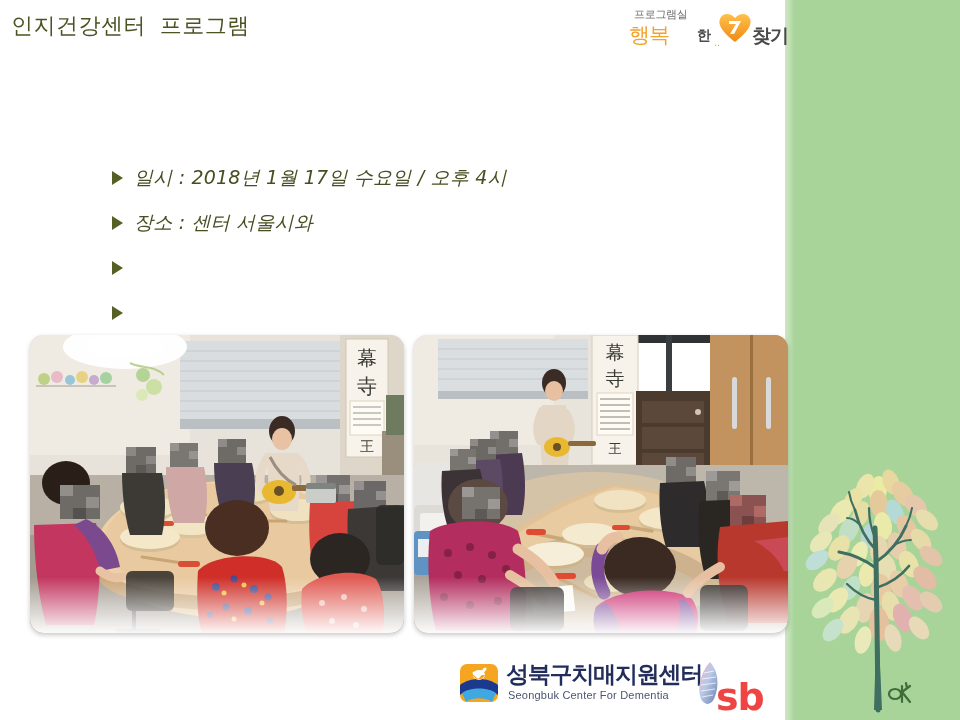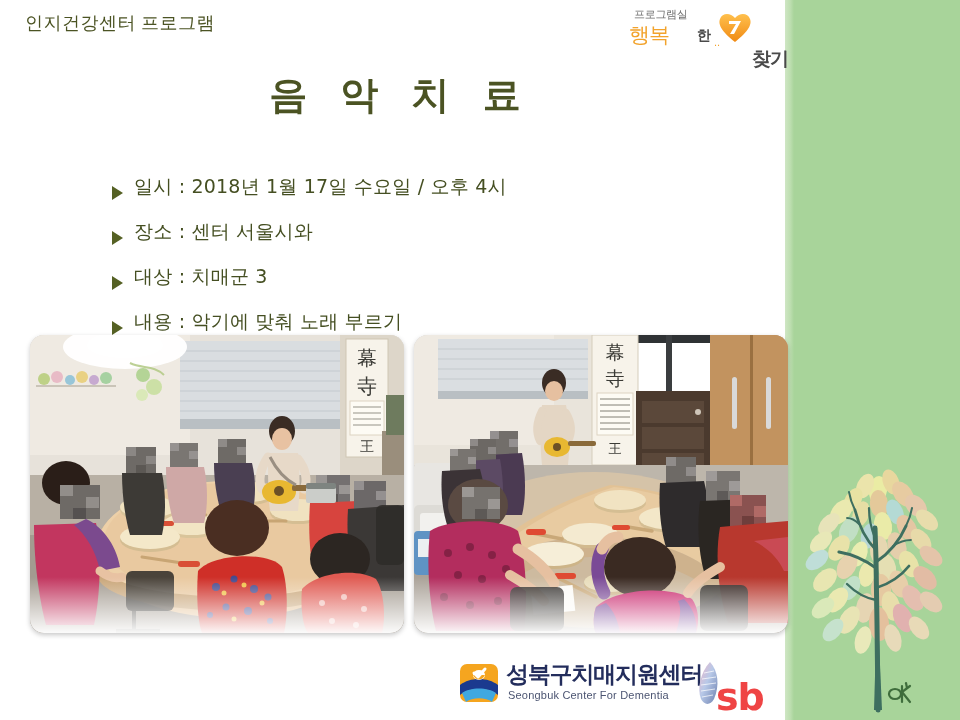--- a/index.html
+++ b/index.html
@@ -49,27 +49,26 @@
     width: 150px;
     height: 272px;
   }
   .tree-wrap svg { display:block; width:100%; height:100%; }
 
   
   .header-title {
     position: absolute;
     left: 11px;
     top: 11px;
-    font-size: 18px;
+    font-size: 22px;
     letter-spacing: 0.5px;
     color: #4b5323;
-    font-family: Liberation Serif, serif;
+    font-family: Liberation Mono, monospace;
     font-weight: 400;
     white-space: nowrap;
-    margin-left: 14px;
   }
 
   
   .brand-logo {
     position: absolute;
     left: 625px;
     top: 6px;
     width: 160px;
     height: 46px;
   }
@@ -118,21 +117,20 @@
   }
   .brand-find {
     position: absolute;
     left: 127px;
     top: 17px;
     font-size: 19px;
     font-weight: bold;
     color: #4a4a4a;
     letter-spacing: -1px;
     white-space: nowrap;
-    margin-top: 23px;
   }
 
   
   .slide-title {
     position: absolute;
     left: 0;
     top: 70px;
     width: 790px;
     text-align: center;
     font-size: 38px;
@@ -145,22 +143,23 @@
 
   
   .bullets {
     position: absolute;
     left: 112px;
     top: 155px;
     width: 620px;
   }
   .bullet-row {
     display: flex;
-    align-items: flex-end;
+    align-items: center;
     height: 45px;
+    font-style: italic;
   }
   .bullet-marker {
     width: 0; height: 0;
     border-left: 11px solid #556124;
     border-top: 7px solid transparent;
     border-bottom: 7px solid transparent;
     margin-right: 11px;
     flex: 0 0 auto;
   }
   .bullet-text {
@@ -444,38 +443,35 @@
             <stop offset="100%" stop-color="#f08a14"></stop>
           </linearGradient>
         </defs>
         <path d="M17 30 C 3 19, 0 12, 2 7 C 4 1, 12 0, 17 6 C 22 0, 30 1, 32 7 C 34 12, 31 19, 17 30 Z" fill="url(#hg)"></path>
         <path d="M11 9 L23 9 L16 22 L12 22 L18 12 L11 12 Z" fill="#ffffff"></path>
       </svg>
     </div>
     <div class="brand-find">찾기</div>
   </div>
 
-  <div class="slide-title">음 악 치 료</div>
 
   <div class="bullets">
     <div class="bullet-row">
       <span class="bullet-marker"></span>
       <span class="bullet-text">일시 : 2018년 1월 17일 수요일 / 오후 4시</span>
     </div>
     <div class="bullet-row">
       <span class="bullet-marker"></span>
       <span class="bullet-text">장소 : 센터 서울시와</span>
     </div>
     <div class="bullet-row">
       <span class="bullet-marker"></span>
-      <span class="bullet-text">대상 : 치매군 3</span>
     </div>
     <div class="bullet-row">
       <span class="bullet-marker"></span>
-      <span class="bullet-text">내용 : 악기에 맞춰 노래 부르기</span>
     </div>
   </div>
 
   <div class="photo left">
     <svg viewBox="0 0 374 298" xmlns="http://www.w3.org/2000/svg">
 
       <rect x="0" y="0" width="374" height="150" fill="#e7e2da"></rect>
       <rect x="0" y="0" width="160" height="120" fill="#efeae2"></rect>
 
       <rect x="150" y="6" width="160" height="78" fill="#d9dde0"></rect>

